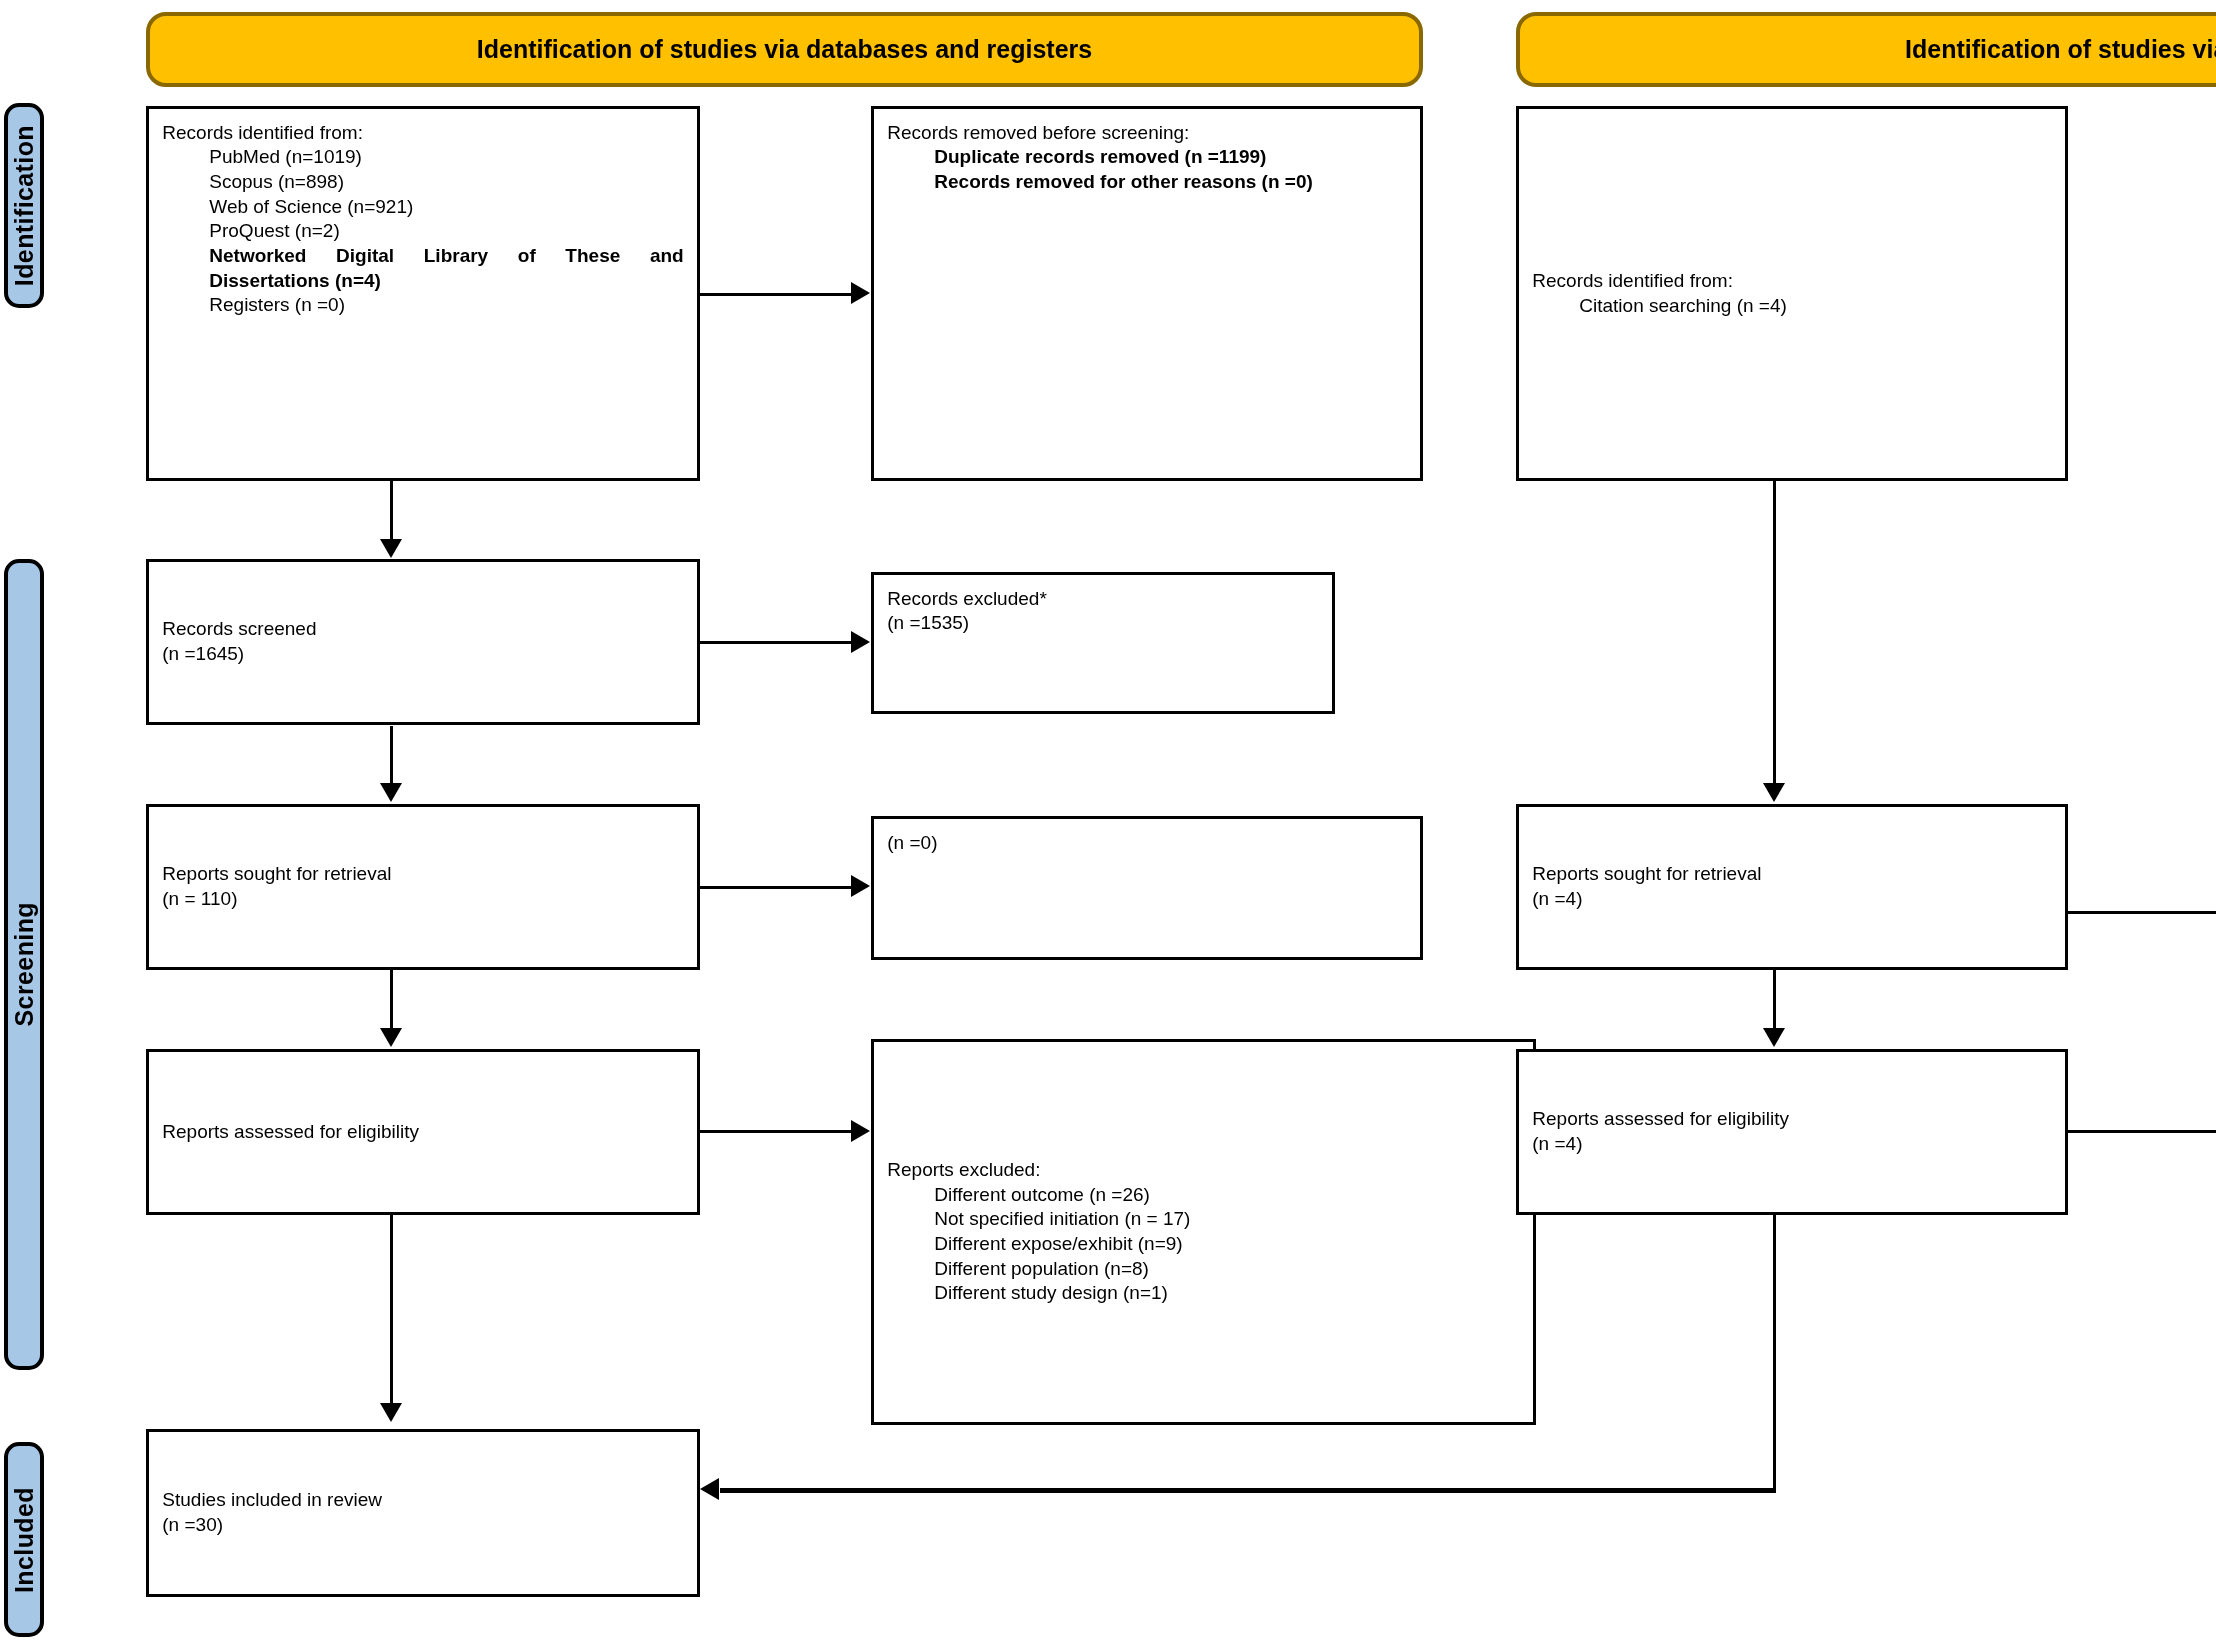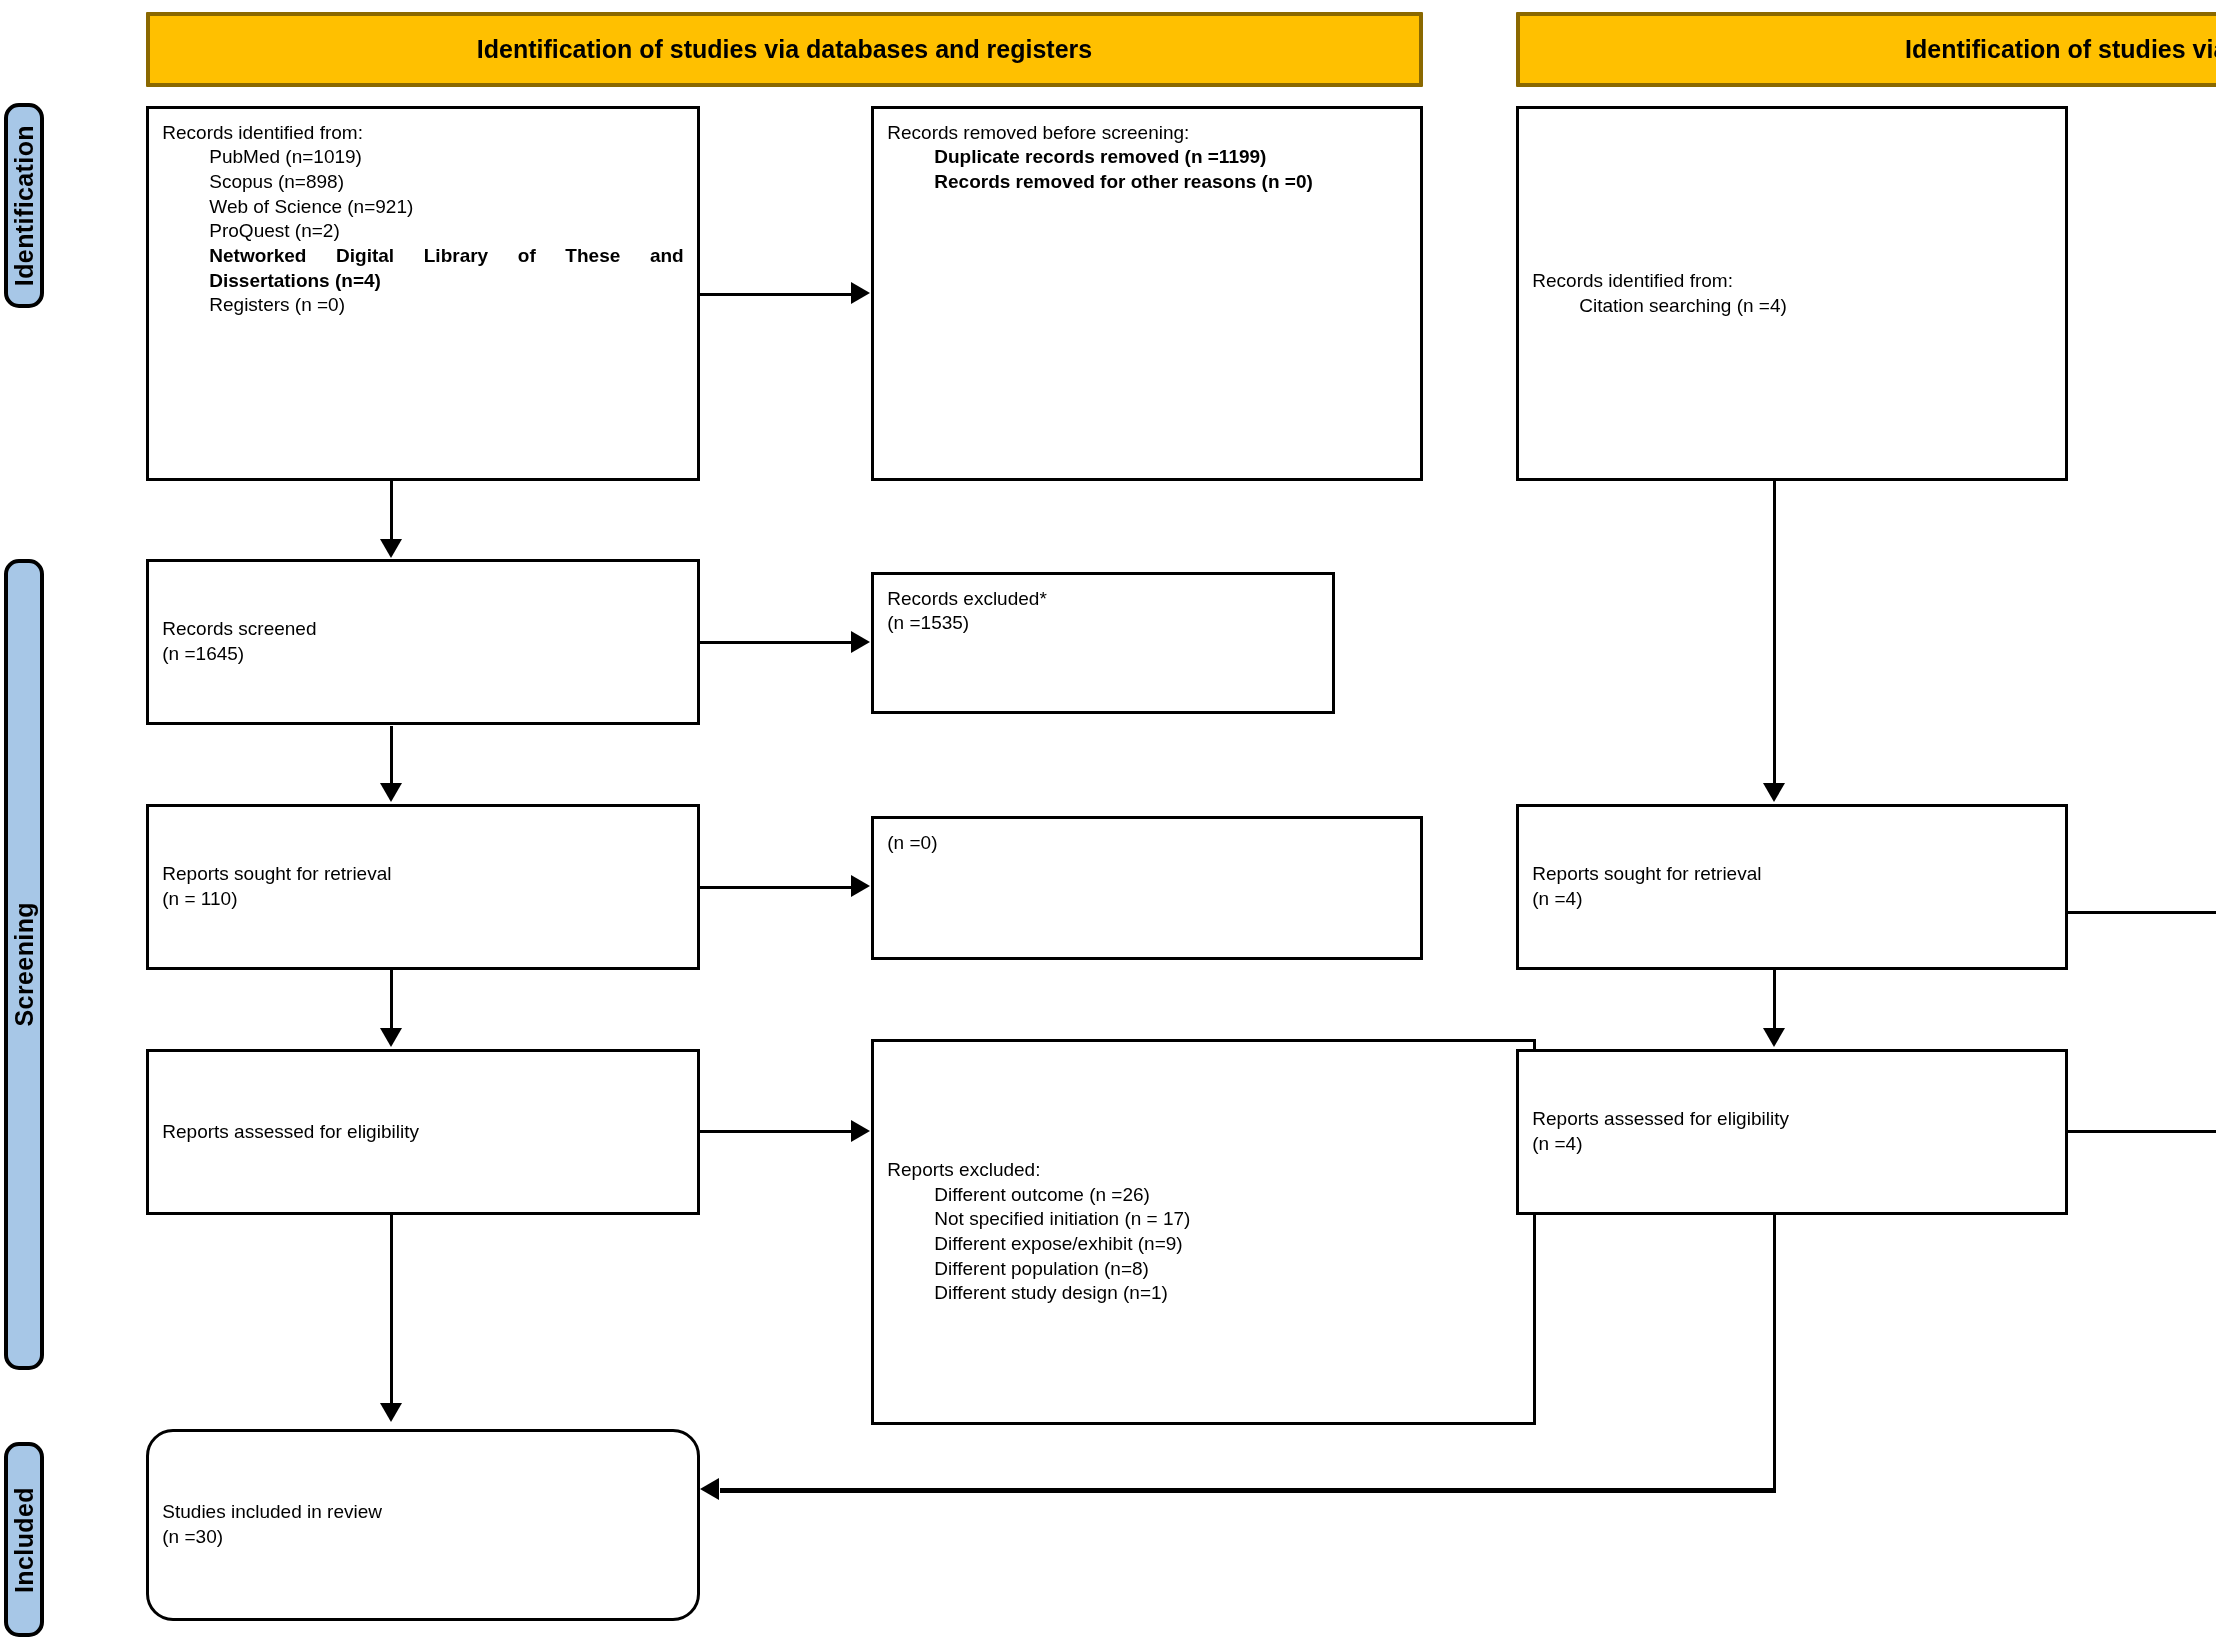--- a/index.html
+++ b/index.html
@@ -36,21 +36,21 @@
     letter-spacing:0.4px;
     line-height:1;
     white-space:nowrap;
   }
 
   
   .hdr{
     position:absolute;
     background:#ffc000;
     border:4px solid #8a6800;
-    border-radius:1px;
+    border-radius:20px;
     box-sizing:border-box;
     display:flex;
     align-items:center;
     justify-content:center;
     font-weight:bold;
     font-size:25px;
     line-height:1.1;
     text-align:center;
   }
 
@@ -192,21 +192,21 @@
       <span class="sub">Different study design (n=1)</span>
     </div>
   </div>
 
   <div class="ln-h" style="left:699px;top:1130px;width:152px;"></div>
   <div class="arr-r" style="left:851px;top:1120px;"></div>
 
   <div class="ln-v" style="left:390px;top:1215px;width:3.1px;height:195px;"></div>
   <div class="arr-d" style="left:380px;top:1403px;"></div>
 
-  <div class="box" style="left:146px;top:1429px;width:554px;height:192px;border-radius:27px;">
+  <div class="box" style="left:146px;top:1429px;width:554px;height:168px;">
     <div class="mid">
       <span class="pad">Studies included in review</span>
       <span class="pad">(n =30)</span>
     </div>
   </div>
 
   <div class="box" style="left:1516px;top:106px;width:552px;height:375px;">
     <div class="mid">
       <span class="pad">Records identified from:</span>
       <span class="sub">Citation searching (n =4)</span>

